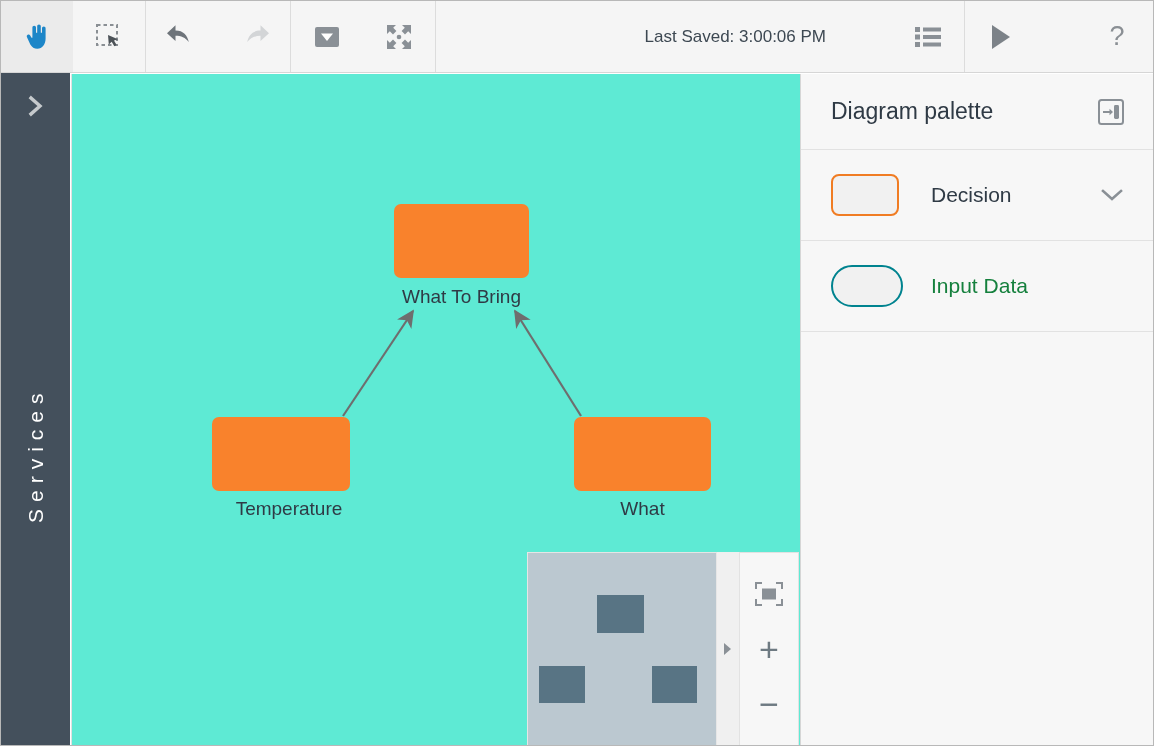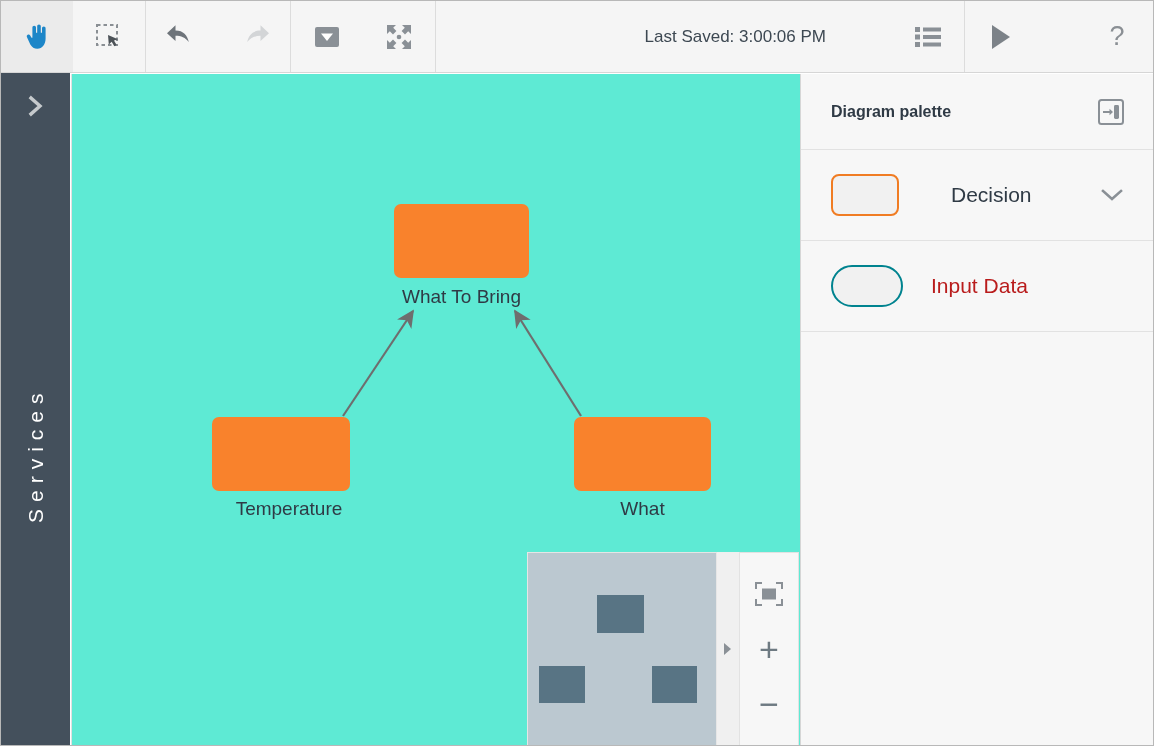--- a/index.html
+++ b/index.html
@@ -145,21 +145,21 @@
     background: #f7f7f7;
     border-left: 1px solid #d6d6d6;
   }
   #palette-header {
     height: 76px;
     display: flex; align-items: center; justify-content: space-between;
     padding: 0 28px 0 30px;
     border-bottom: 1px solid #e2e2e2;
     background: #f7f7f7;
   }
-  #palette-title { font-size: 16px; color: #2f3a45; font-weight: bold; }
+  #palette-title { font-size: 23px; color: #2f3a45; }
   .palette-row {
     height: 91px;
     display: flex; align-items: center;
     padding: 0 28px 0 30px;
     border-bottom: 1px solid #e2e2e2;
     cursor: pointer;
   }
   .swatch-wrap { width: 100px; display: flex; align-items: center; }
   .swatch-decision {
     width: 68px; height: 42px;
@@ -167,22 +167,22 @@
     border-radius: 8px;
     background: #f1f1f1;
   }
   .swatch-input {
     width: 72px; height: 42px;
     border: 2px solid #00838f;
     border-radius: 21px;
     background: #f1f1f1;
   }
   .palette-label { flex: 1 1 auto; font-size: 21px; }
-  .palette-label.dark { color: #2f3a45; margin-left: 20px; }
-  .palette-label.muted { color: #b91c1c; }
+  .palette-label.dark { color: #2f3a45; }
+  .palette-label.muted { color: #15803d; }
   svg { display: block; }
 </style>
 </head>
 <body>
 
 <div id="app">
 
   <div id="toolbar">
 
     <div class="tb-group">

